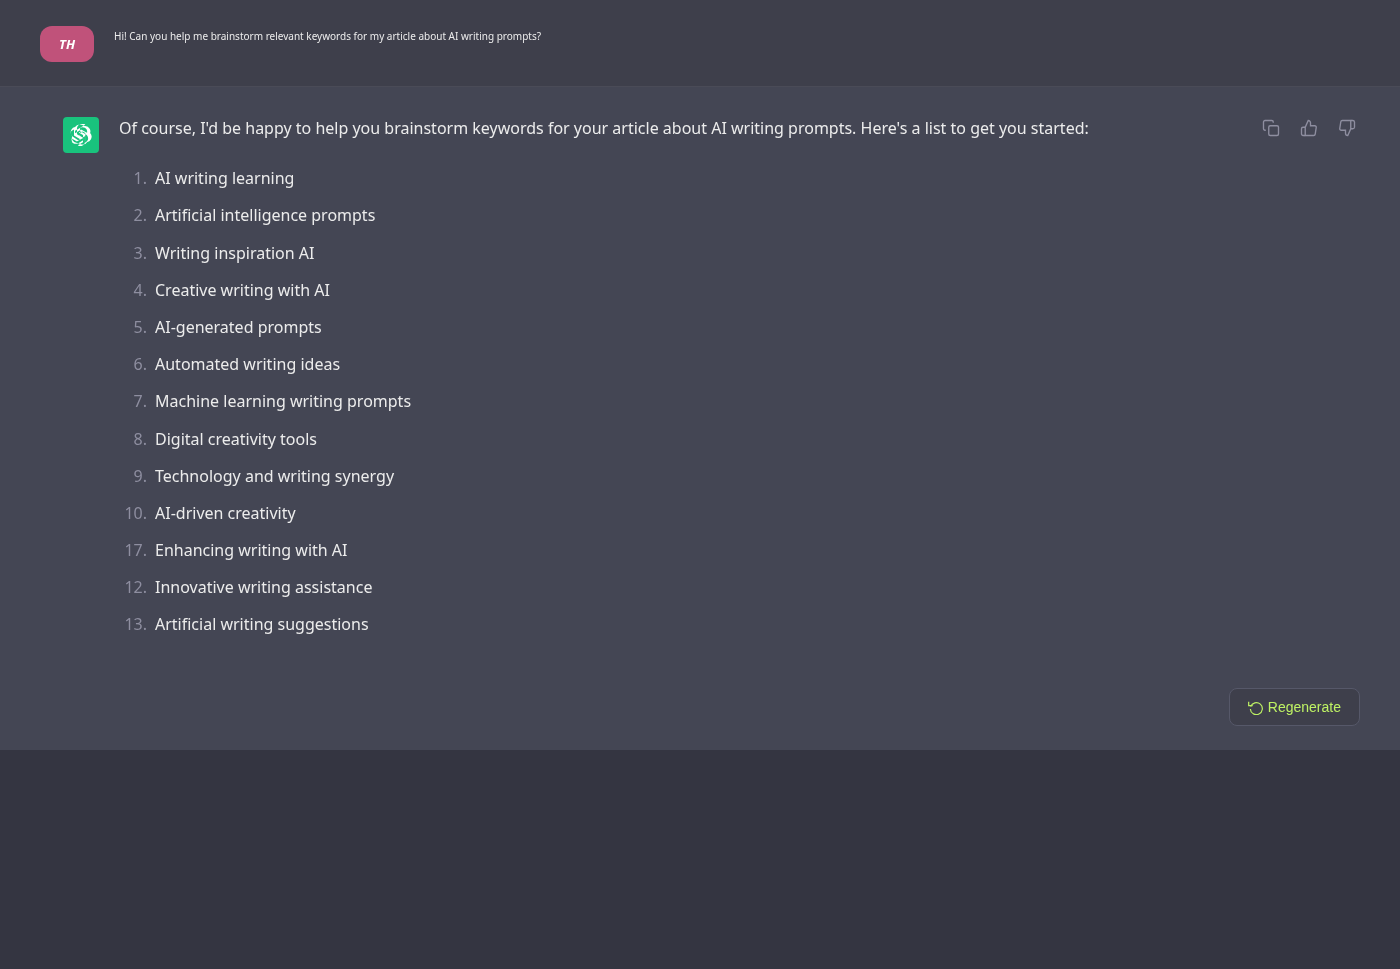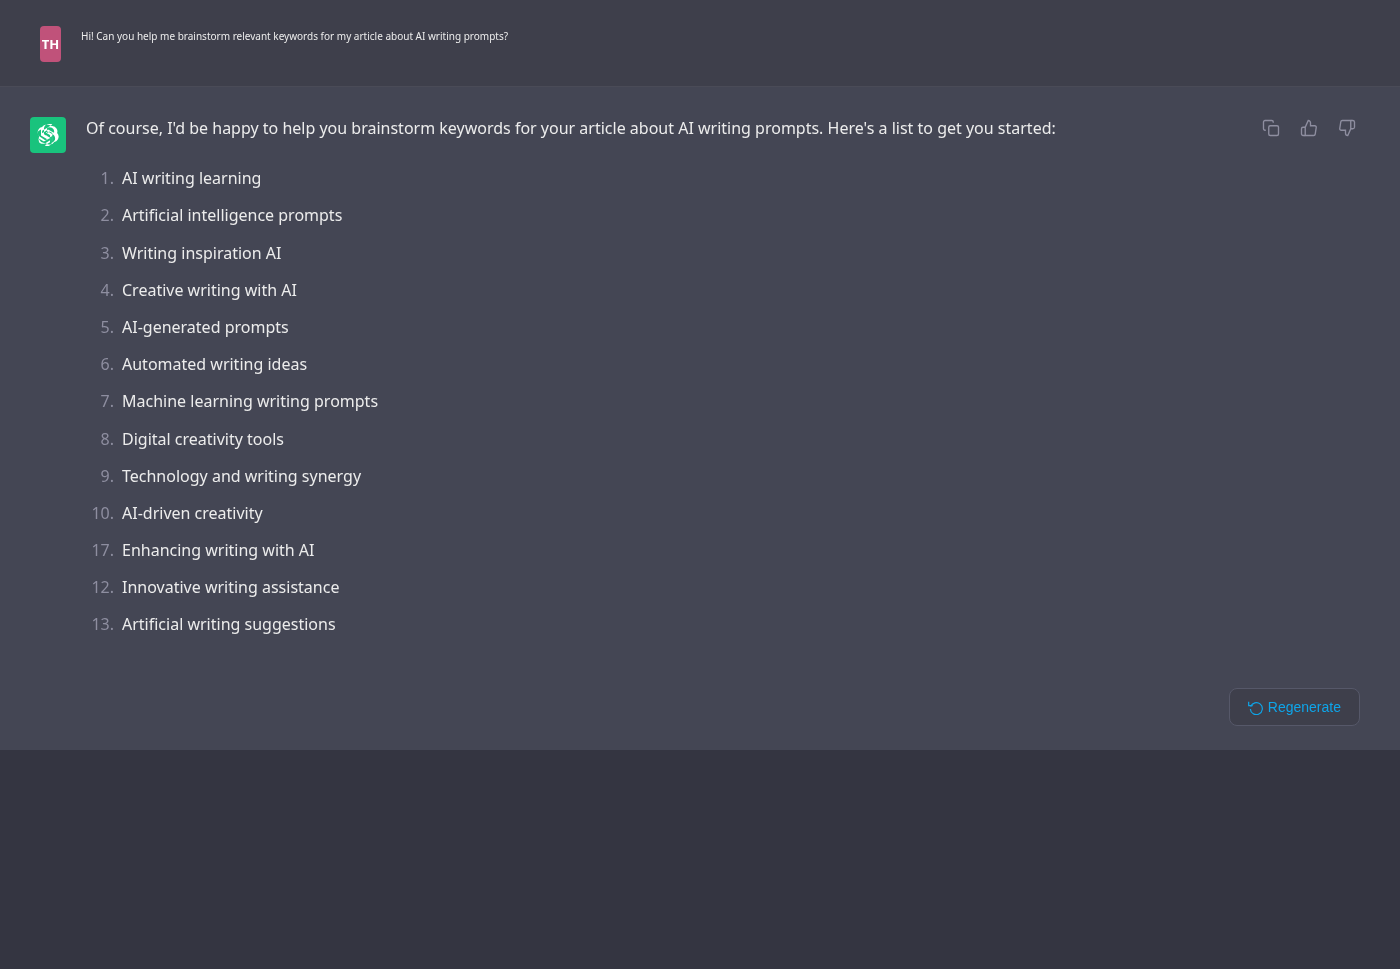--- a/index.html
+++ b/index.html
@@ -29,45 +29,46 @@
     .user-message {
       background-color: #3e3f4b;
       padding: 24px 40px;
       display: flex;
       align-items: flex-start;
       gap: 20px;
       border-bottom: 1px solid #4a4b57;
     }
 
     .user-avatar {
-      width: 21px;
+      width: 54px;
       height: 36px;
       background-color: #c0527a;
-      border-radius: 4px;
+      border-radius: 12px;
       display: flex;
       align-items: center;
       justify-content: center;
       font-size: 13px;
       font-weight: 700;
       color: white;
       flex-shrink: 0;
       margin-top: 2px;
+      font-style: italic;
     }
 
     .user-message-text {
       font-size: 10px;
       color: #ececec;
       line-height: 1.6;
       padding-top: 4px;
     }
 
     
     .ai-message {
       background-color: #444654;
-      padding: 28px 30px;
+      padding: 28px 63px;
       display: flex;
       align-items: flex-start;
       gap: 20px;
       position: relative;
     }
 
     .ai-avatar {
       width: 36px;
       height: 36px;
       background-color: #19c37d;
@@ -156,21 +157,21 @@
     .regenerate-area {
       background-color: #444654;
       padding: 16px 40px 24px;
       display: flex;
       justify-content: flex-end;
     }
 
     .regenerate-btn {
       background-color: #3e3f4b;
       border: 1px solid #565869;
-      color: #0ea5e9;
+      color: #bef264;
       padding: 10px 18px;
       border-radius: 8px;
       cursor: pointer;
       font-size: 14px;
       display: flex;
       align-items: center;
       gap: 4px;
       transition: background-color 0.15s;
     }
 

